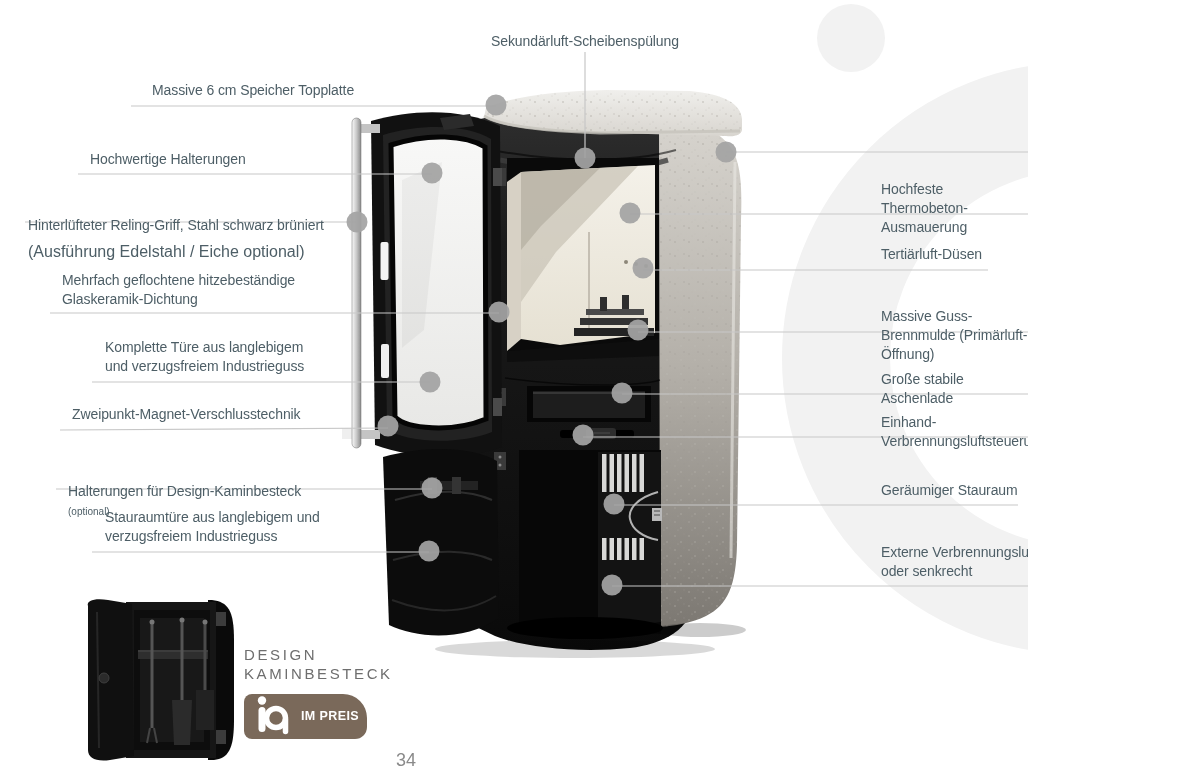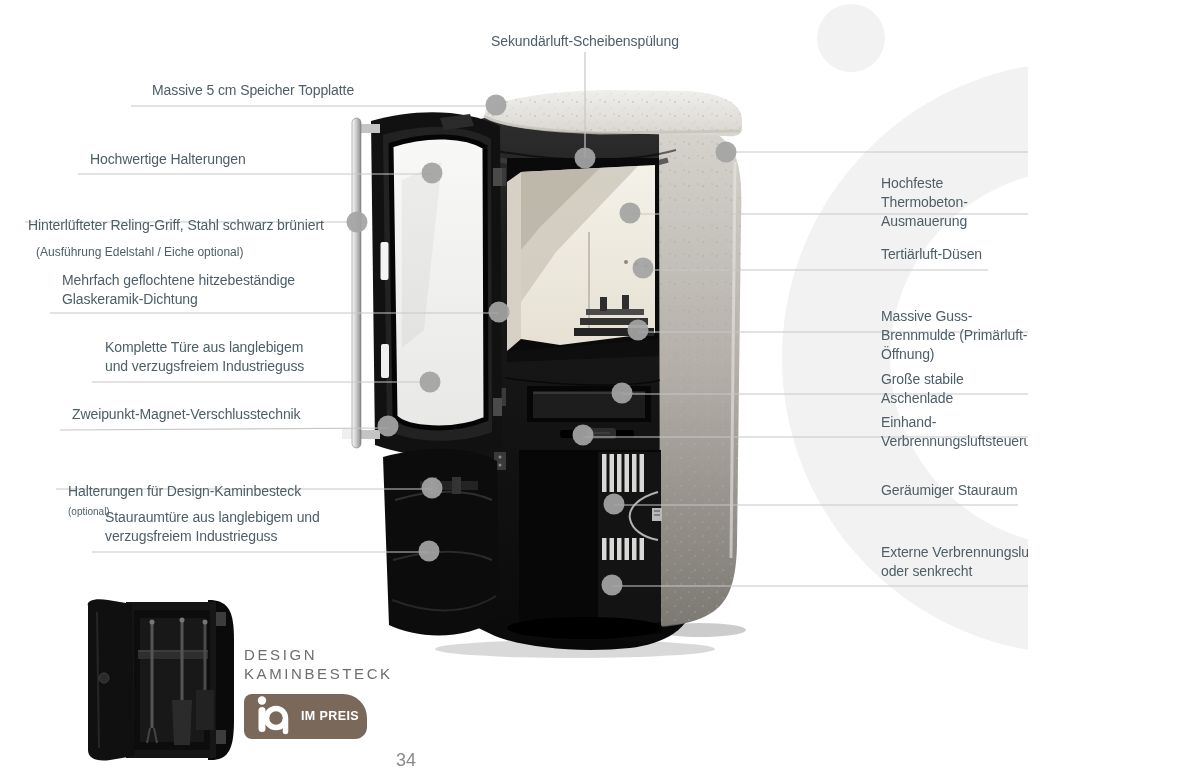--- a/index.html
+++ b/index.html
@@ -2,21 +2,21 @@
 <html><head>
 <meta charset="utf-8">
 <style>
   html,body{margin:0;padding:0;background:#fff;}
   .page{position:relative;width:1028px;height:781px;background:#ffffff;overflow:hidden;
         font-family:"Liberation Sans",sans-serif;}
   .scene{position:absolute;left:0;top:0;}
   .callout{position:absolute;color:#4d5e66;font-size:14px;line-height:19px;
            letter-spacing:-0.1px;white-space:pre-line;}
   .callout .main{white-space:pre-line;text-align:right;}
-  .callout .sub{display:block;font-size:12px;line-height:12px;margin-top:11px;letter-spacing:0;margin-left:8px;}
+  .callout .sub{display:block;font-size:16px;line-height:12px;margin-top:11px;letter-spacing:0;}
   .callout .suffix{font-size:10px;letter-spacing:0;}
   .design-title{position:absolute;left:244px;top:645px;color:#6e6e6e;font-size:15px;
                 line-height:19px;letter-spacing:2.6px;white-space:pre-line;}
   .badge{position:absolute;left:244px;top:694px;width:123px;height:45px;background:#7a695a;
          border-radius:8px 24px 12px 8px;display:flex;}
   .badge .logo{margin-left:9px;flex:0 0 auto;}
   .badge .btxt{color:#ffffff;font-size:12.5px;font-weight:bold;line-height:15px;
                letter-spacing:0.4px;margin-left:8px;white-space:pre-line;}
   .pagenum{position:absolute;left:396px;top:750px;color:#8a8a8a;font-size:18px;}
 </style>
@@ -255,39 +255,39 @@
       <circle cx="638" cy="330" r="10.5"></circle>
         <circle cx="622" cy="393" r="10.5"></circle>
       <circle cx="583" cy="435" r="10.5"></circle>
         <circle cx="614" cy="504" r="10.5"></circle>
       <circle cx="612" cy="585" r="10.5"></circle>
     </g>
   </svg>
 
   <div class="callout" style="left:491px;top:32px;width:210px">Sekundärluft-Scheibenspülung</div>
 
-  <div class="callout" style="left:152px;top:81px">Massive 5 cm Speicher Topplatte</div>
+  <div class="callout" style="left:152px;top:81px">Massive 6 cm Speicher Topplatte</div>
   <div class="callout" style="left:90px;top:150px">Hochwertige Halterungen</div>
   <div class="callout" style="left:28px;top:197px">
     <span class="main">Hinterlüfteter Reling-Griff, Stahl schwarz brüniert</span>
     <span class="sub">(Ausführung Edelstahl / Eiche optional)</span>
   </div>
   <div class="callout" style="left:62px;top:271px;width:250px">Mehrfach geflochtene hitzebeständige
 Glaskeramik-Dichtung</div>
   <div class="callout" style="left:105px;top:338px;width:250px">Komplette Türe aus langlebigem
 und verzugsfreiem Industrieguss</div>
   <div class="callout" style="left:68px;top:463px">
     <span class="main">Halterungen für Design-Kaminbesteck</span>
     <span class="suffix">(optional)</span>
   </div>
   <div class="callout" style="left:72px;top:405px">Zweipunkt-Magnet-Verschlusstechnik</div>
   <div class="callout" style="left:105px;top:508px;width:250px">Stauraumtüre aus langlebigem und
 verzugsfreiem Industrieguss</div>
 
-  <div class="callout" style="left:881px;top:174px">Hochfeste Thermobeton-Ausmauerung</div>
+  <div class="callout" style="left:881px;top:180px">Hochfeste Thermobeton-Ausmauerung</div>
   <div class="callout" style="left:881px;top:245px">Tertiärluft-Düsen</div>
   <div class="callout" style="left:881px;top:307px">Massive Guss-Brennmulde (Primärluft-Öffnung)</div>
   <div class="callout" style="left:881px;top:370px">Große stabile Aschenlade</div>
   <div class="callout" style="left:881px;top:413px">Einhand-Verbrennungsluftsteuerung</div>
   <div class="callout" style="left:881px;top:481px">Geräumiger Stauraum</div>
   <div class="callout" style="left:881px;top:543px;width:260px">Externe Verbrennungsluft waagerecht
 oder senkrecht</div>
 
   <div class="design-title">DESIGN
 KAMINBESTECK</div>

